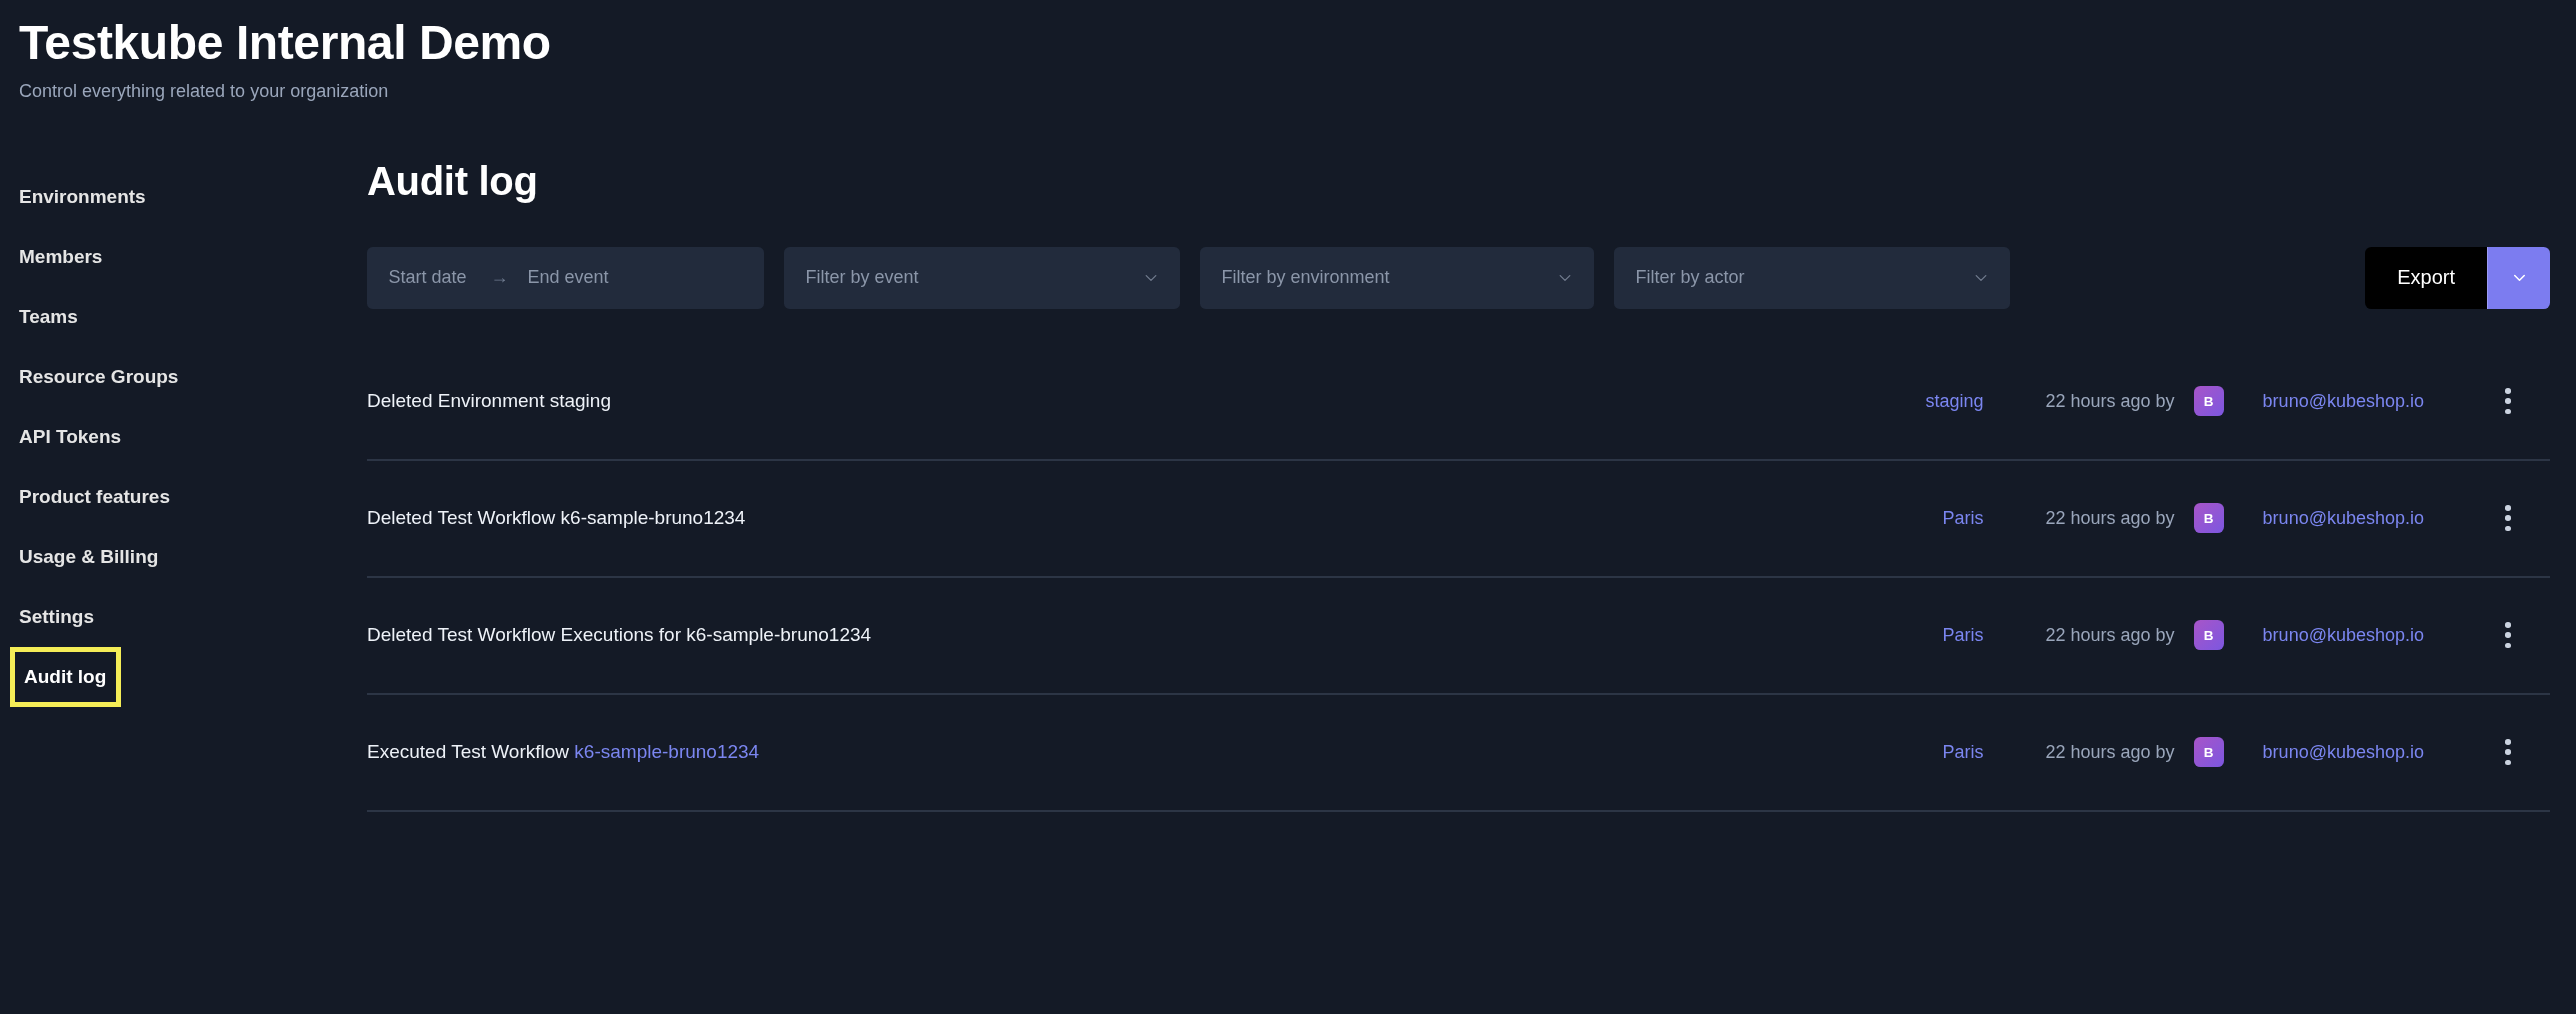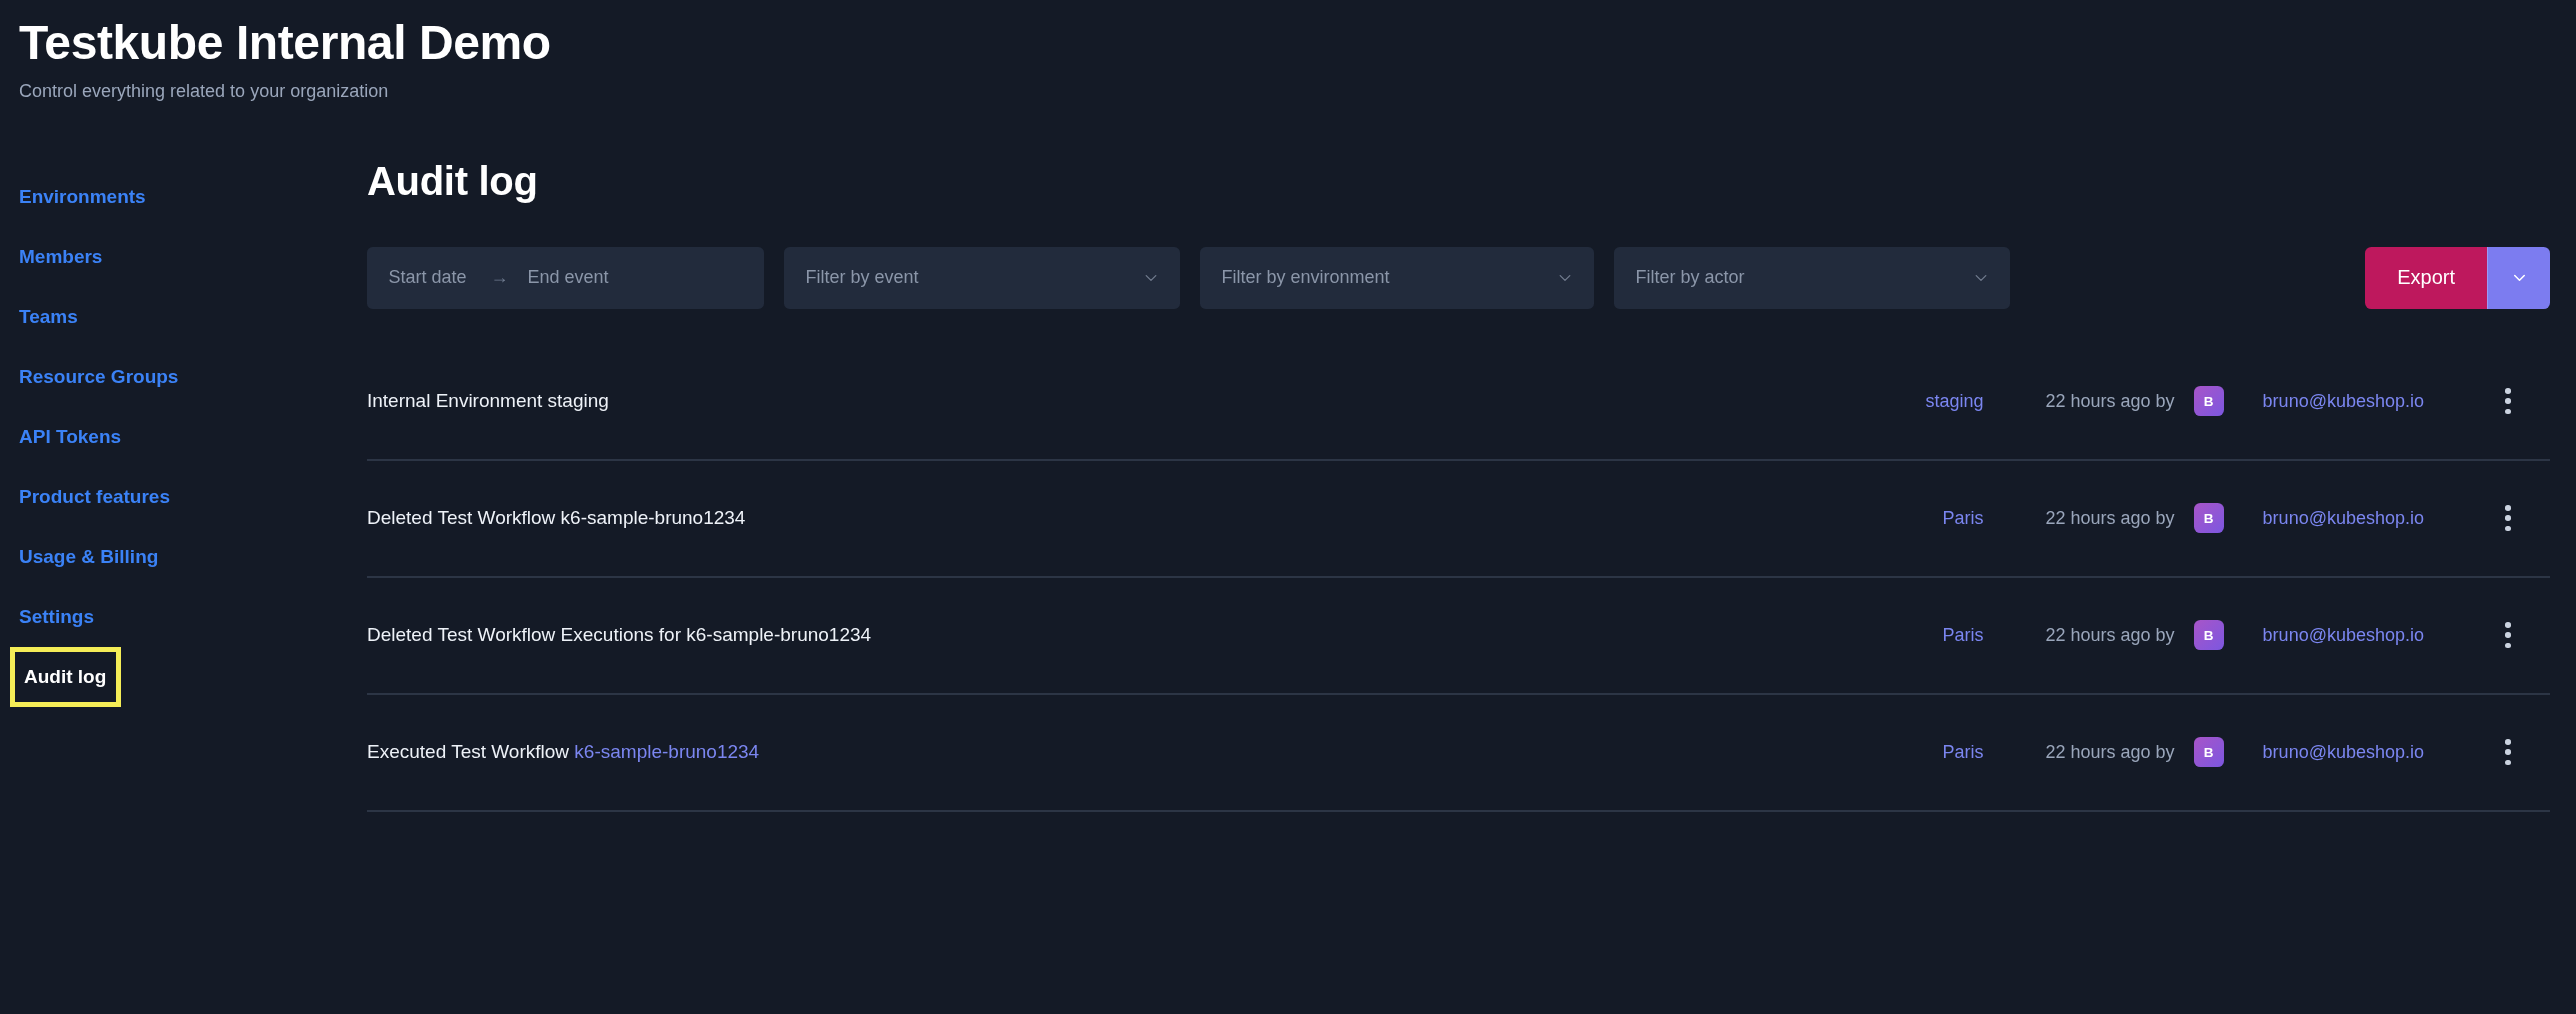--- a/index.html
+++ b/index.html
@@ -32,21 +32,21 @@
   
   .sidebar {
     width: 367px;
     flex: 0 0 367px;
     padding-left: 19px;
     padding-top: 8px;
   }
   .nav-item {
     font-size: 19px;
     font-weight: bold;
-    color: #3b82f6;
+    color: #e5e5e5;
     height: 60px;
     display: flex;
     align-items: center;
     cursor: pointer;
     width: fit-content;
   }
   .nav-item.highlighted {
     border: 5.6px solid #f5ed57;
     color: #ffffff;
     padding: 0 9.5px;
@@ -111,21 +111,21 @@
 
   
   .export-group {
     display: flex;
     align-items: stretch;
     border-radius: 6.3px;
     overflow: hidden;
     height: 62px;
   }
   .export-main {
-    background: #be185d;
+    background: #000000;
     color: #ffffff;
     font-size: 20px;
     display: flex;
     align-items: center;
     justify-content: center;
     padding: 0 32px;
     cursor: pointer;
     border-right: 1.6px solid #9a9af4;
   }
   .export-caret {
@@ -299,21 +299,21 @@
           <svg width="19" height="19" viewBox="0 0 24 24" fill="none">
               <path d="M6 9.5l6 6 6-6" stroke="#ffffff" stroke-width="1.9" stroke-linecap="round" stroke-linejoin="round"></path>
             </svg>
         </div>
       </div>
 
     </div>
 
     <div class="rows" id="rows">
         <div class="row">
-          <div class="row-desc"><span>Internal Environment staging</span></div>
+          <div class="row-desc"><span>Deleted Environment staging</span></div>
           <div class="row-env">staging</div>
           <div class="row-time">22 hours ago by</div>
           <div class="avatar">B</div>
           <div class="row-actor">bruno@kubeshop.io</div>
           <div class="kebab">
             <i></i>
             <i></i>
             <i></i>
           </div>
         </div>

